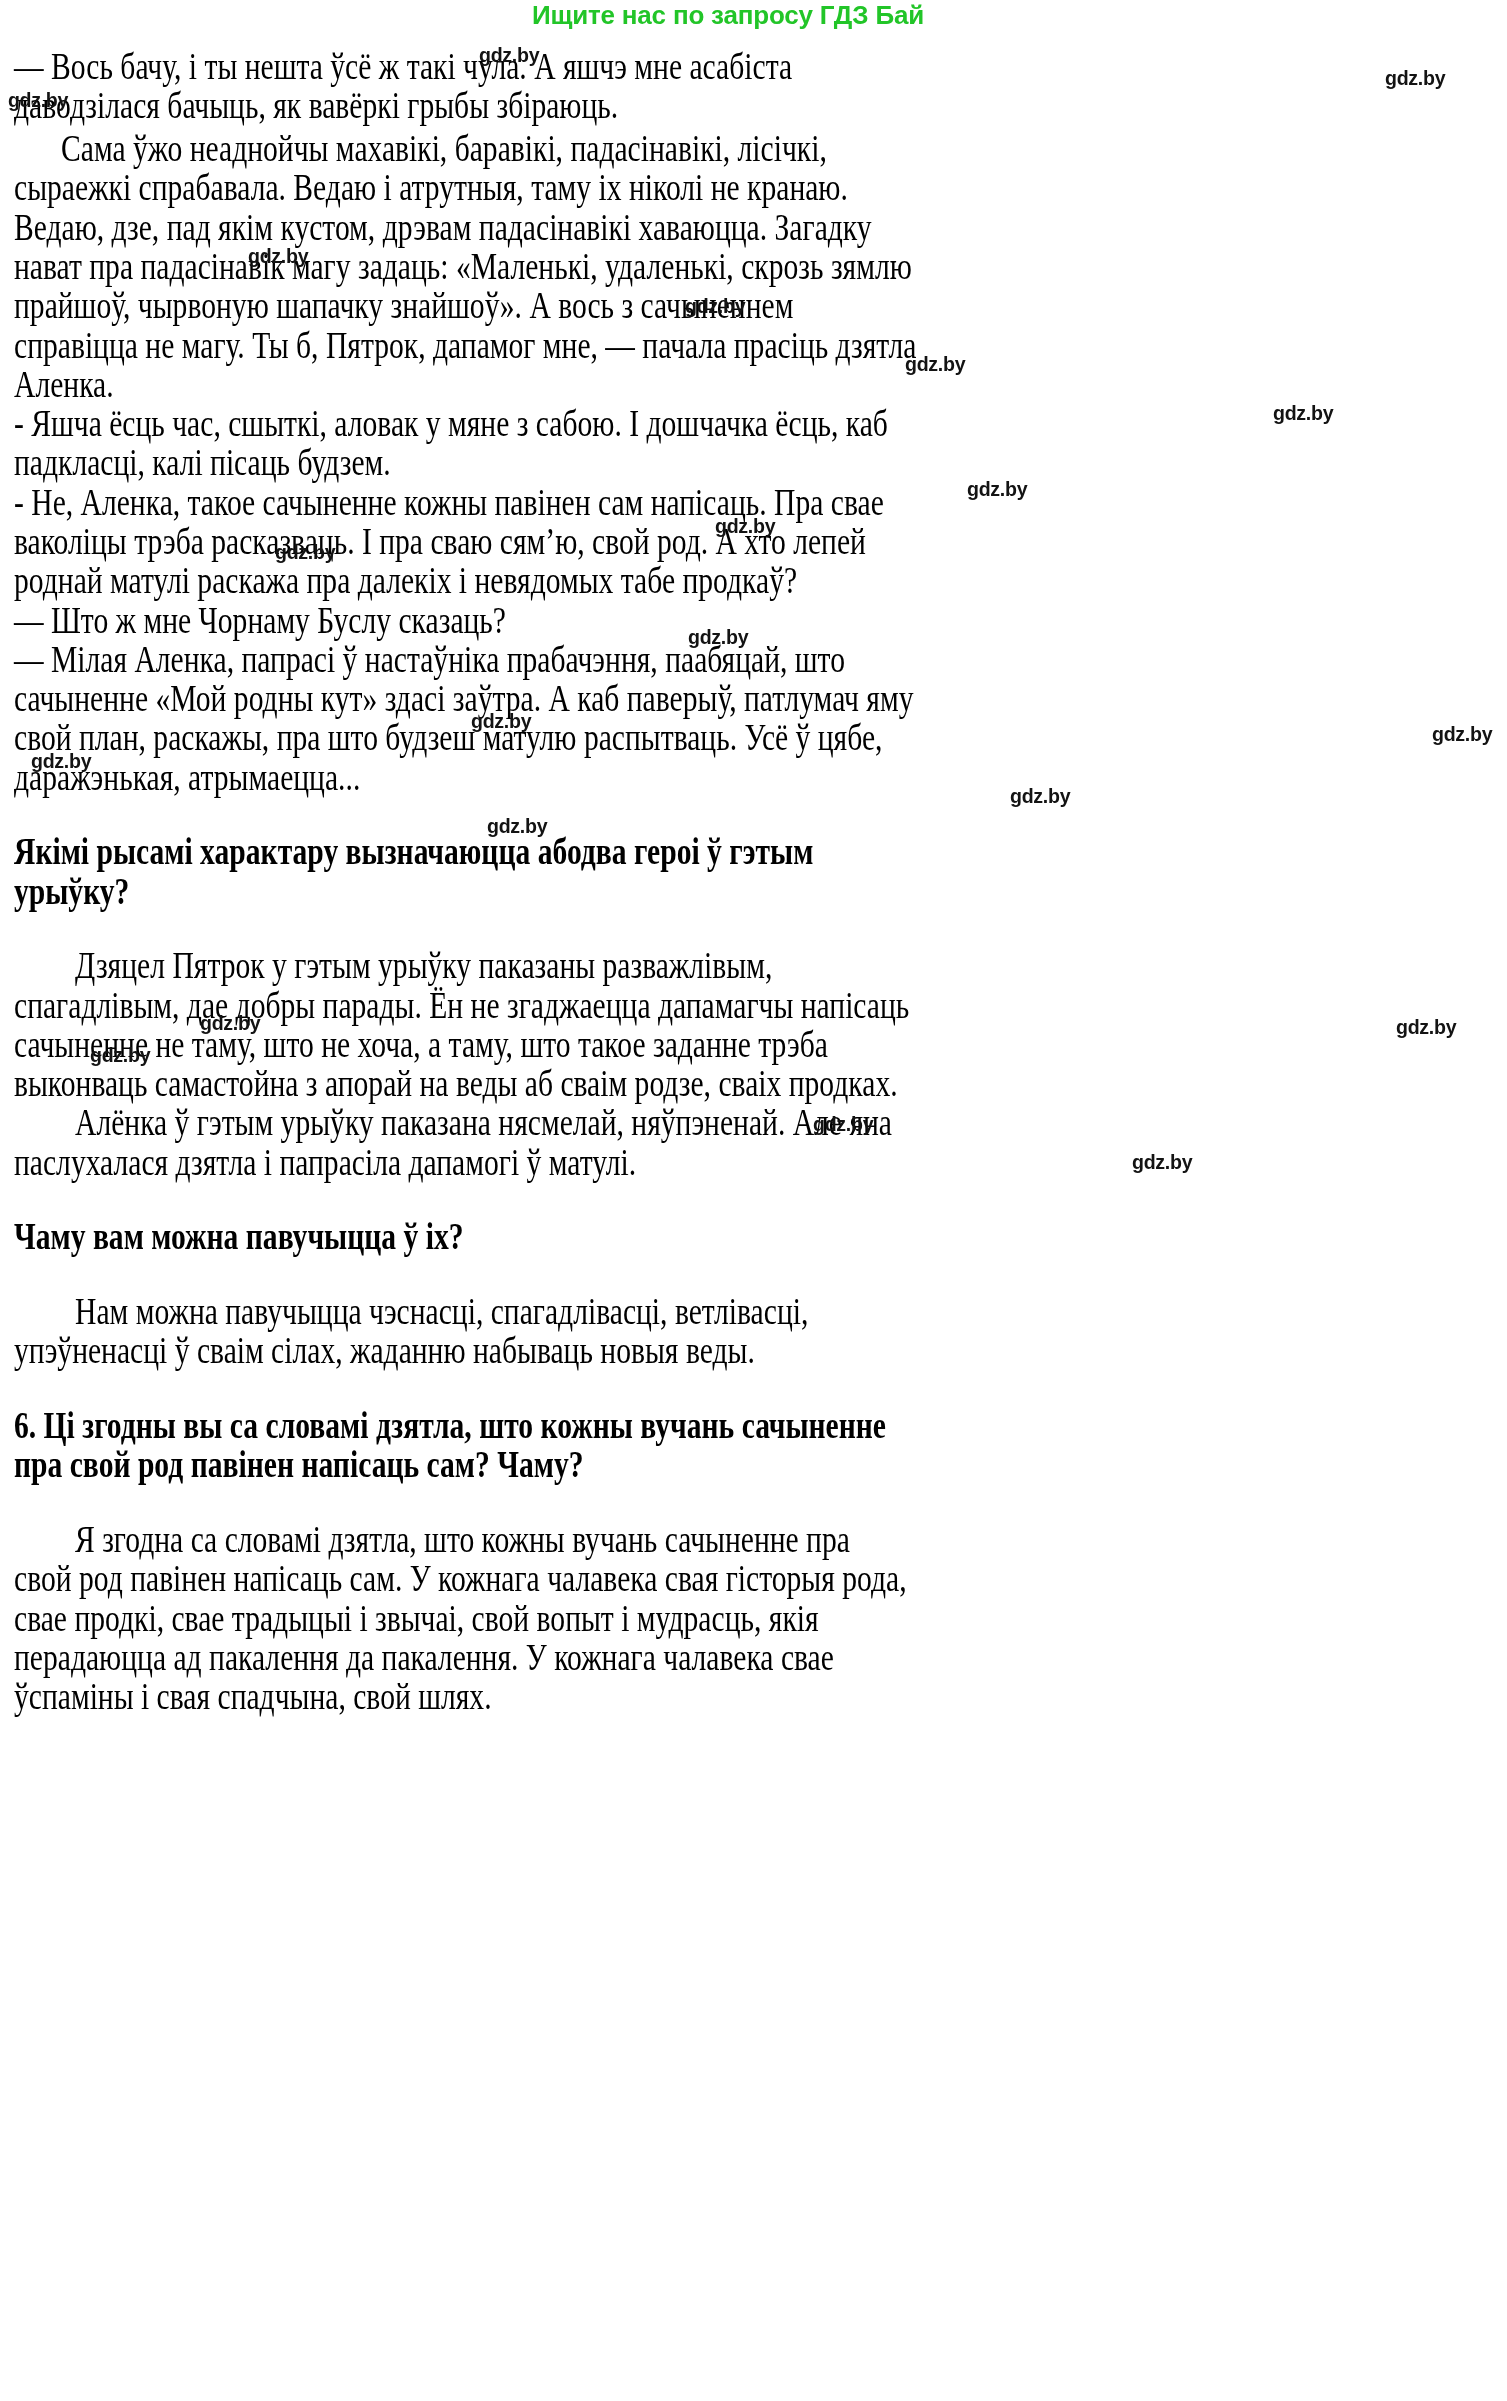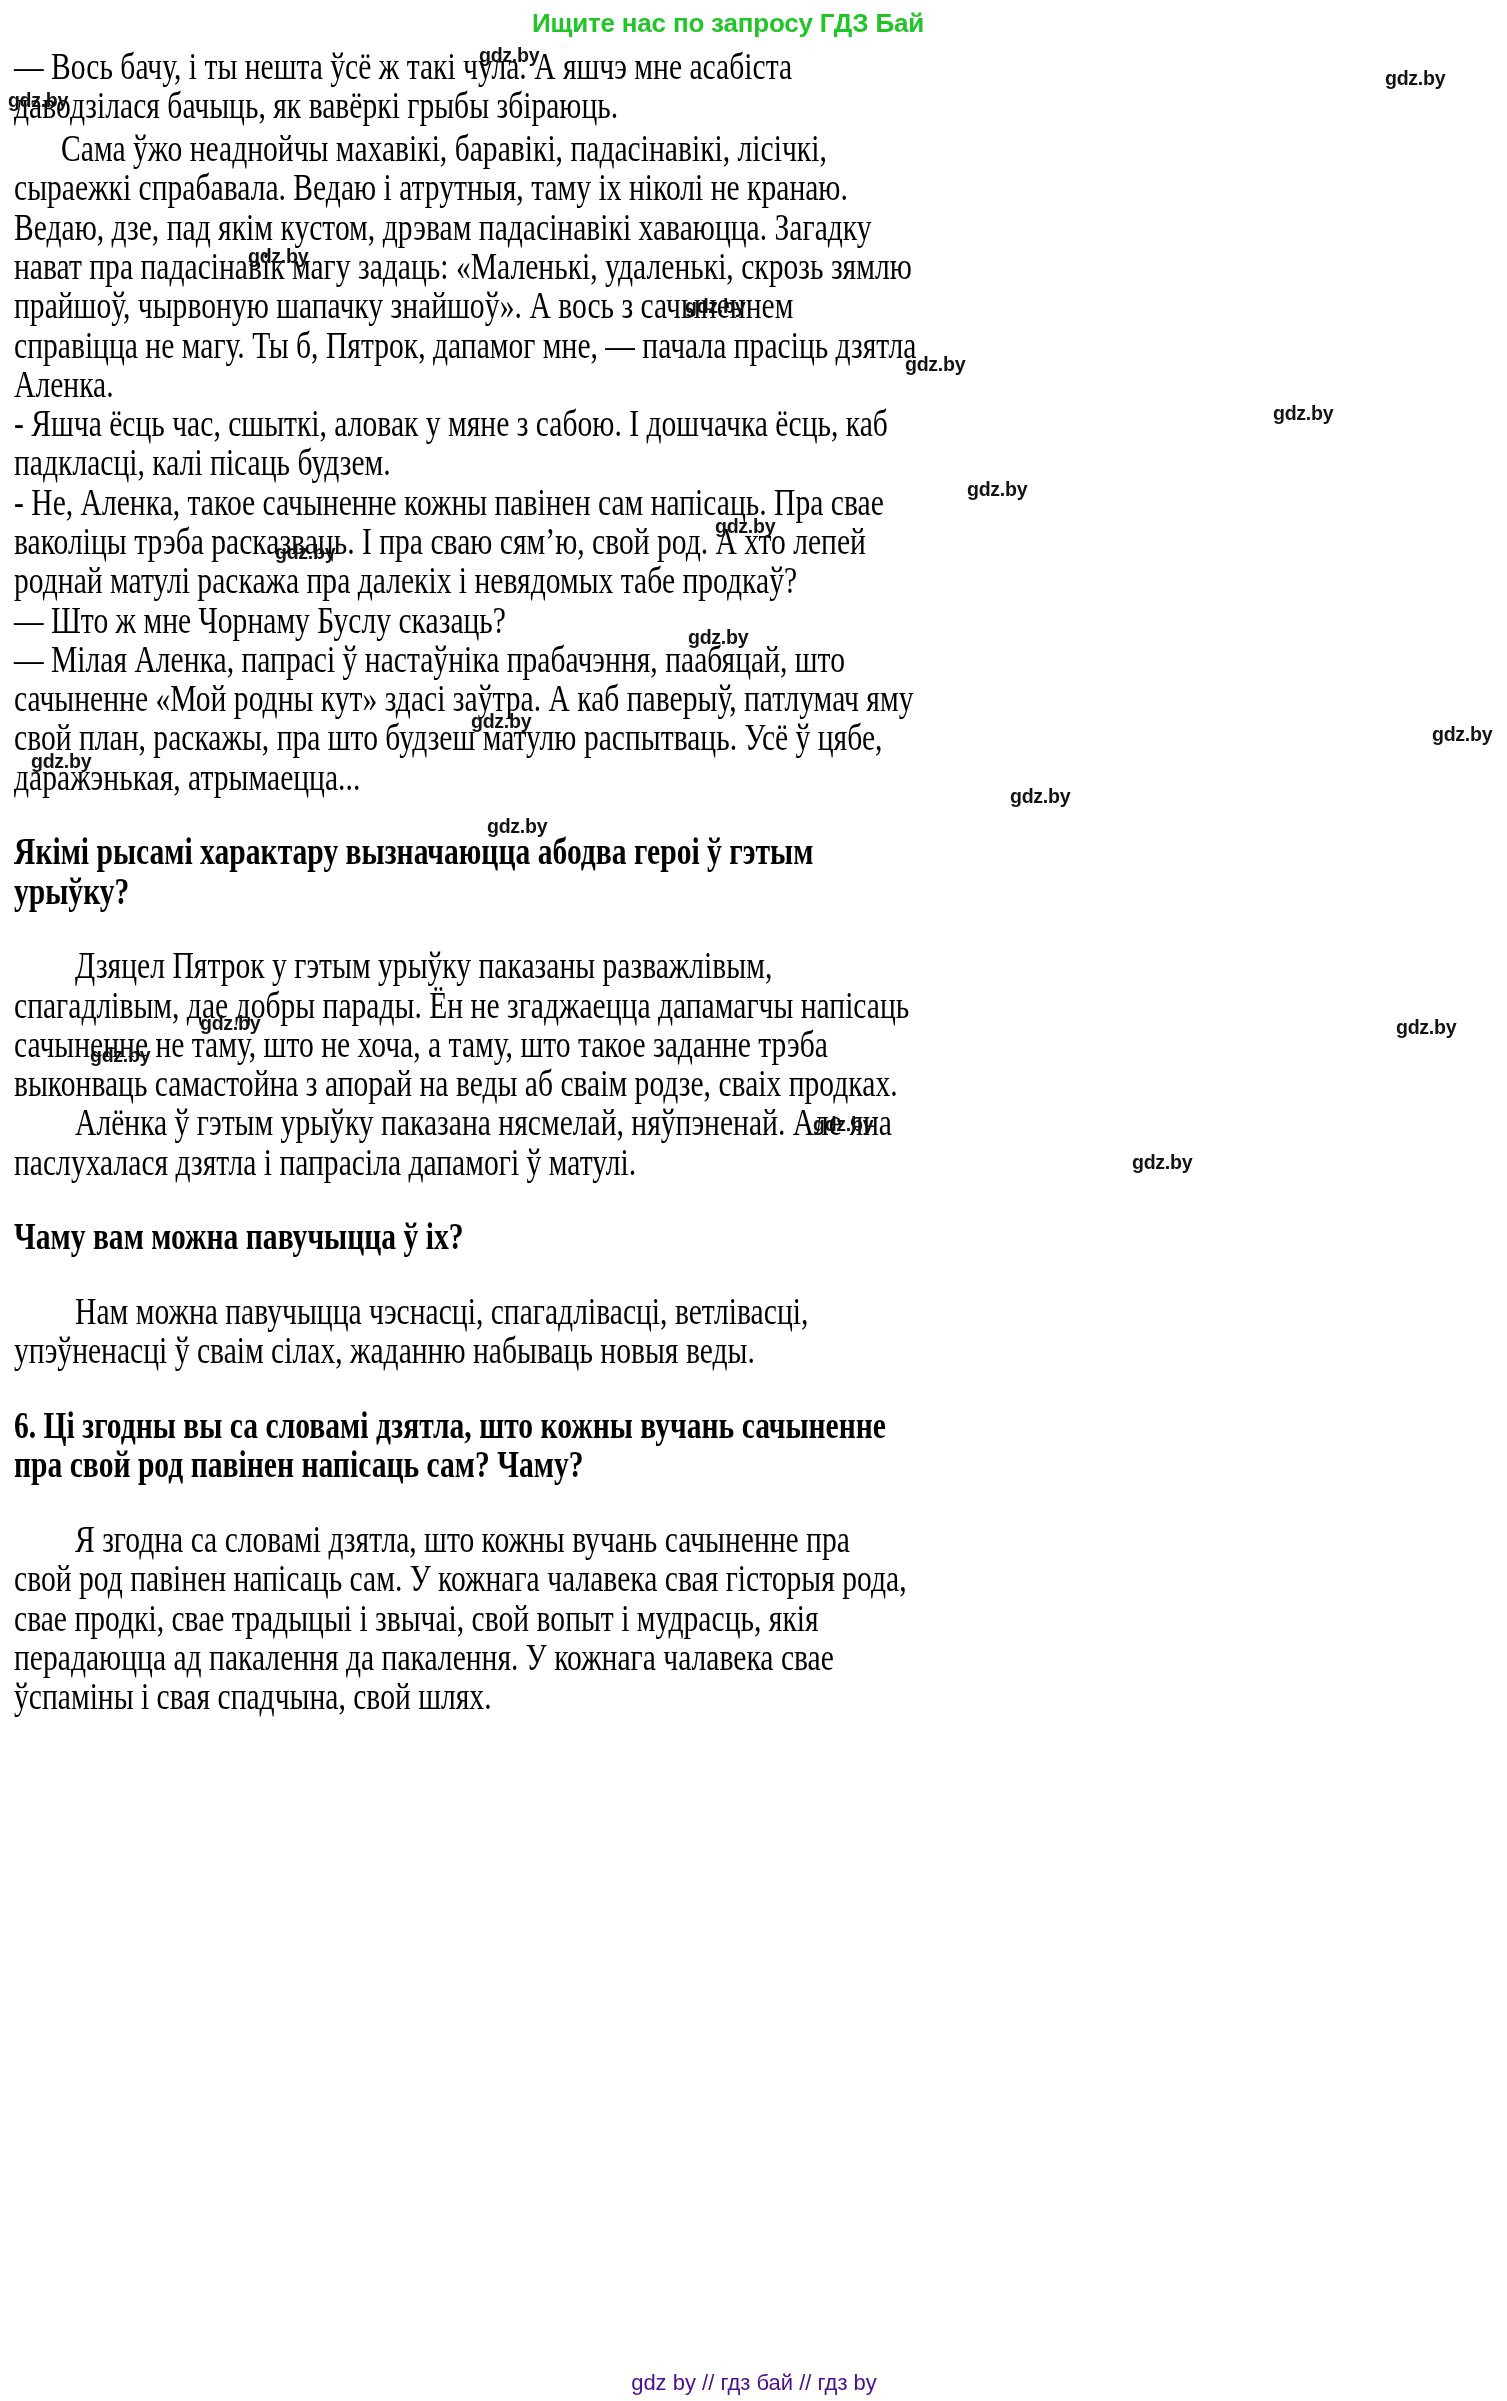--- a/index.html
+++ b/index.html
@@ -23,21 +23,20 @@
     left: 0;
     width: 1456px;
     text-align: center;
     font-family: "Liberation Sans", "DejaVu Sans", sans-serif;
     font-size: 26px;
     font-weight: 700;
     color: #22c528;
     letter-spacing: -0.2px;
     line-height: 30px;
     white-space: nowrap;
-    margin-top: 8px;
   }
 
   
   .page {
     position: absolute;
     top: 0;
     left: 0;
     width: 1508px;
     height: 2401px;
   }
@@ -141,16 +140,15 @@
       <div class="wm" style="left: 31px; top: 750px; color: rgb(19, 19, 19);">gdz.by</div>
       <div class="wm" style="left: 1010px; top: 785px; color: rgb(19, 19, 19);">gdz.by</div>
       <div class="wm" style="left: 487px; top: 815px; color: rgb(19, 19, 19);">gdz.by</div>
       <div class="wm" style="left: 200px; top: 1012px; color: rgb(19, 19, 19);">gdz.by</div>
       <div class="wm" style="left: 1396px; top: 1016px; color: rgb(19, 19, 19);">gdz.by</div>
       <div class="wm" style="left: 90px; top: 1044px; color: rgb(19, 19, 19);">gdz.by</div>
       <div class="wm" style="left: 813px; top: 1113px; color: rgb(19, 19, 19);">gdz.by</div>
       <div class="wm" style="left: 1132px; top: 1151px; color: rgb(19, 19, 19);">gdz.by</div>
     </div>
 
-  <div class="footer" style="top: 2370px; color: rgb(75, 15, 140);">gdz by  //  гдз бай  //  гдз by</div>
 
 </div>
 
 
 </body></html>

